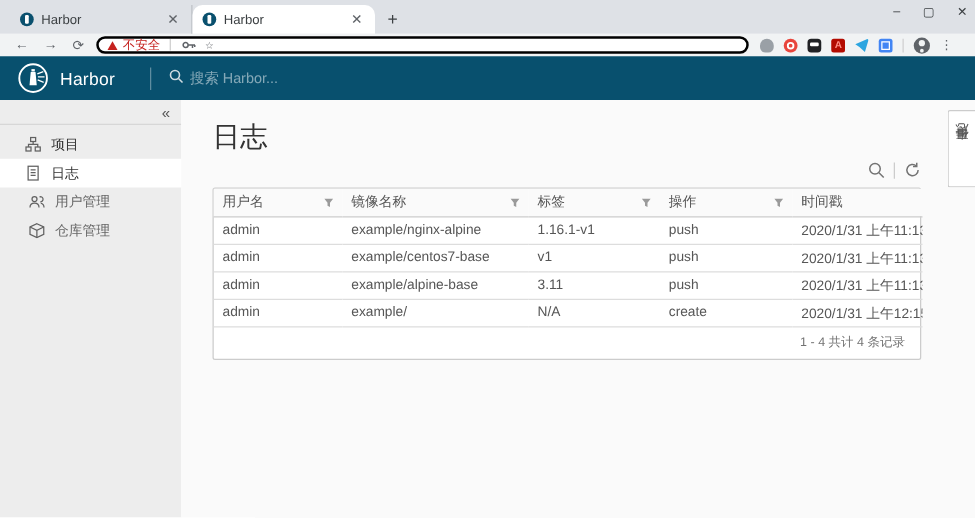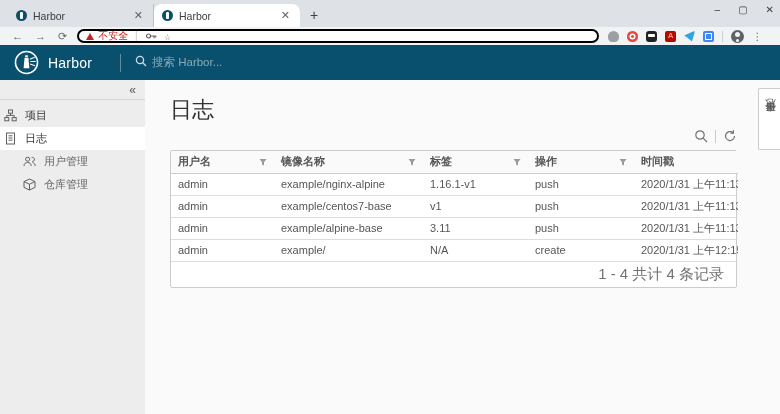--- a/index.html
+++ b/index.html
@@ -49,43 +49,43 @@
   .hdr-search { display:flex; align-items:flex-start; gap:5px; color:rgba(255,255,255,.5); font-size:11.5px; flex:1; }
   .hdr-right { display:flex; align-items:center; gap:26px; font-size:11.5px; }
   .hdr-item { display:flex; align-items:center; gap:5px; }
   .caret { width:0; height:0; border-left:3.5px solid transparent; border-right:3.5px solid transparent; border-top:4px solid #fff; margin-left:2px; }
 
   
   .app { position:relative; height:334px; display:flex; }
   .sidebar { width:145px; background:#ededed; flex:0 0 auto; }
   .side-top { height:20px; border-bottom:1px solid #d7d7d7; display:flex; align-items:center; justify-content:flex-end; padding-right:9px; color:#565656; font-size:12px; }
   .nav { padding-top:4px; }
-  .nav-row { height:23px; display:flex; align-items:center; gap:8px; padding-left:4px; font-size:11px; color:#333; position:relative; }
+  .nav-row { height:23px; display:flex; align-items:center; gap:8px; padding-left:20px; font-size:11px; color:#333; position:relative; }
   .nav-row.active { background:#fff; }
   .nav-row.sub { padding-left:23px; color:#666; }
   .nav-row .chev { position:absolute; right:11px; width:6px; height:6px; border-right:1.3px solid #565656; border-bottom:1.3px solid #565656; transform:rotate(45deg) translateY(-2px); }
   .nico { width:13px; height:13px; flex:0 0 auto; color:#616161; }
   .nico svg { display:block; }
 
   .main { position:relative; flex:1; background:#fafafa; }
   .page-title { position:absolute; left:25px; top:15px; font-size:22px; color:#333; font-weight:400; }
   .actions { position:absolute; right:43px; top:49px; display:flex; align-items:center; gap:7px; color:#737373; }
   .actions .vsep { width:1px; height:13px; background:#ccc; }
 
   .event-tab { position:absolute; right:0; top:8px; width:22px; height:62px; background:#fff; border:1px solid #ccc; border-right:none; border-radius:2px 0 0 2px; display:flex; align-items:center; justify-content:center; }
   .event-tab span { writing-mode:vertical-rl; transform:rotate(180deg); font-size:10.5px; color:#565656; letter-spacing:1px; }
 
   
   .card { position:absolute; left:25px; top:70px; width:567px; background:#fff; border:1px solid #ccc; border-radius:2px; }
   table { width:100%; border-collapse:collapse; font-size:11px; color:#565656; table-layout:fixed; }
   col.c1{width:103px} col.c2{width:149px} col.c3{width:105px} col.c4{width:106px} col.c5{width:104px}
-  th { height:22px; background:#fafafa; border-bottom:1px solid #ccc; font-weight:700; text-align:left; padding:0 7px; }
+  th { height:22px; background:#fafafa; border-bottom:1px solid #ccc; font-weight:400; text-align:left; padding:0 7px; }
   .th-in { display:flex; align-items:center; justify-content:space-between; }
   td { height:22px; padding:0 7px; border-bottom:1px solid #ddd; white-space:nowrap; overflow:hidden; }
-  .grid-footer { height:25px; display:flex; align-items:center; justify-content:flex-end; padding-right:12px; font-size:15px; color:#737373; }
+  .grid-footer { height:25px; display:flex; align-items:center; justify-content:flex-end; padding-right:12px; font-size:10px; color:#737373; }
   .funnel { color:#9a9a9a; }
 </style>
 </head>
 <body>
 
 <div class="tabbar">
   <div class="tab inactive">
     <span class="favicon"></span>
     <span class="tab-title">Harbor</span>
     <span class="tab-close">✕</span>

